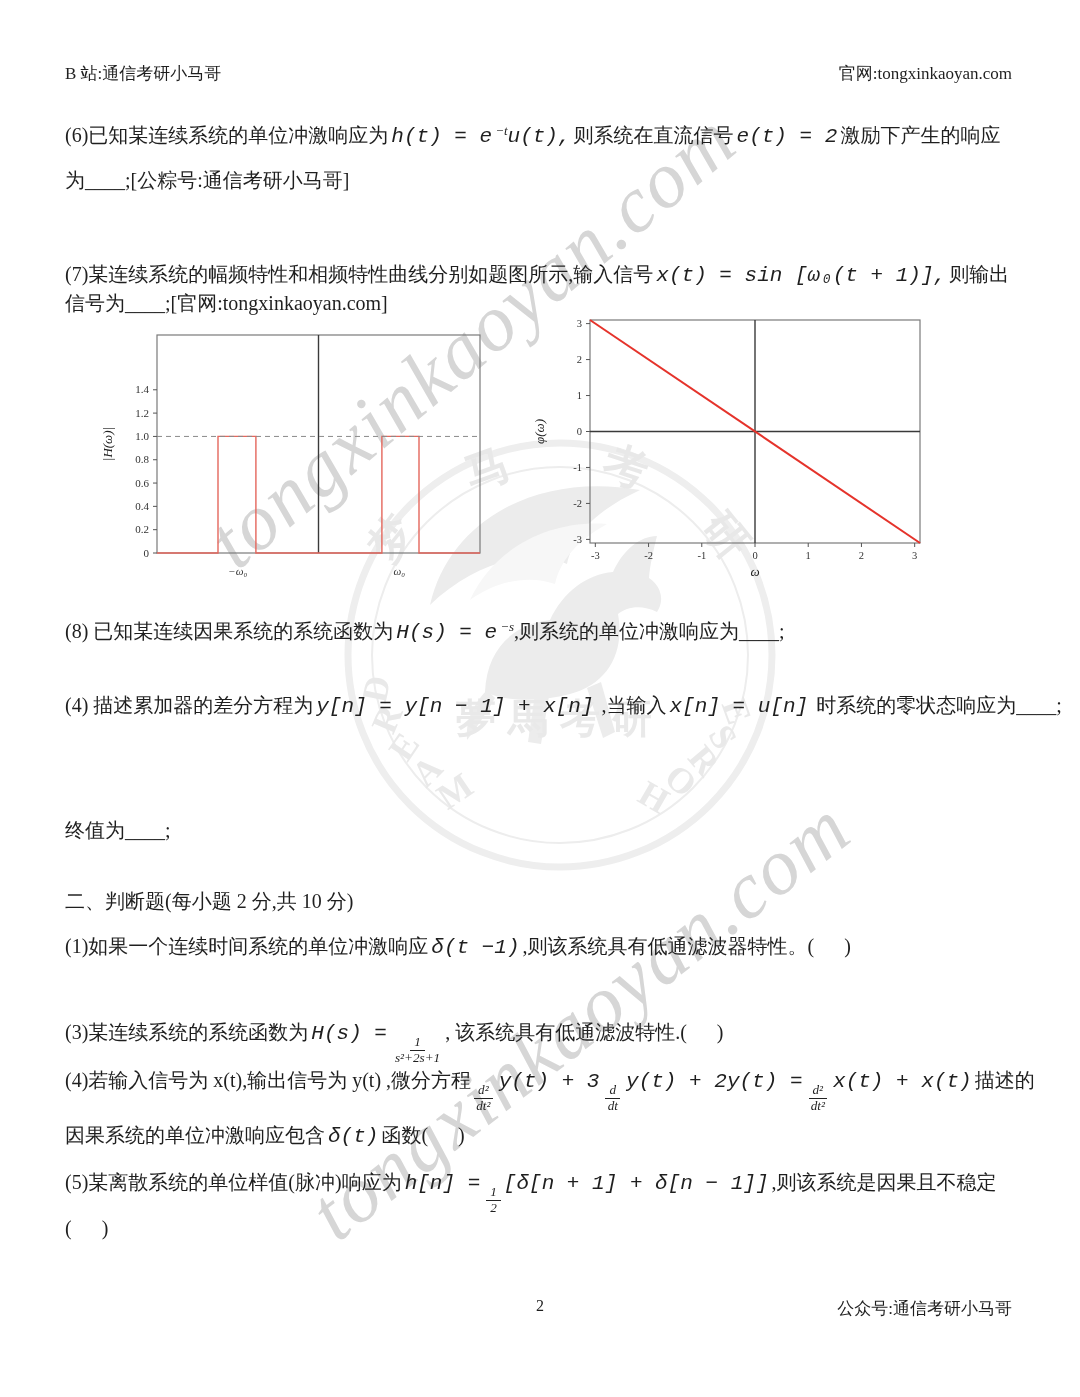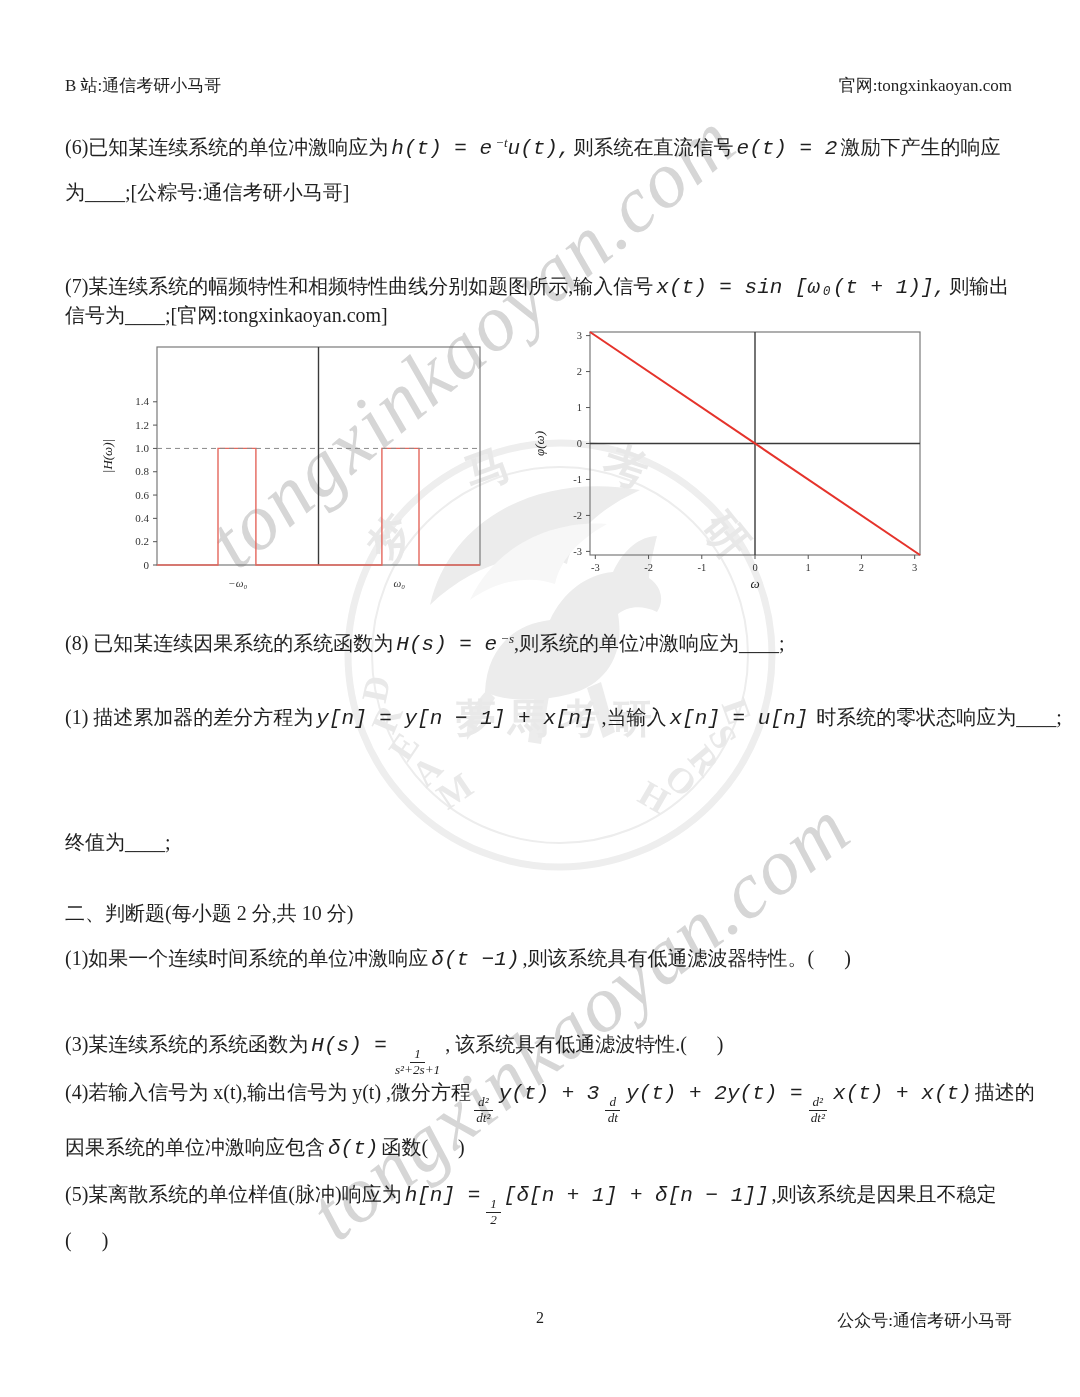--- a/index.html
+++ b/index.html
@@ -5,21 +5,21 @@
   html,body{margin:0;padding:0;}
   body{width:1080px;height:1397px;position:relative;background:#ffffff;overflow:hidden;
        font-family:"Liberation Serif","DejaVu Serif",serif;color:#1f1f1f;}
   
   #watermark-layer{position:absolute;inset:0;z-index:0;pointer-events:none;}
   .wm-diag{position:absolute;white-space:nowrap;font-family:"Liberation Serif","DejaVu Serif",serif;
            font-style:italic;color:#d6d6d6;letter-spacing:2px;}
   #wm1{left:472px;top:340px;font-size:80px;transform:translate(-50%,-50%) rotate(-40deg);}
   #wm2{left:580px;top:1020px;font-size:80px;transform:translate(-50%,-50%) rotate(-38deg);}
   
-  #content{position:absolute;inset:0;z-index:1;margin-top:12px;}
+  #content{position:absolute;inset:0;z-index:1;}
   .line{position:absolute;left:65px;width:960px;font-size:20px;line-height:1.5;white-space:nowrap;}
   .cn{font-family:Liberation Serif, serif;}
   .math{font-family:Liberation Mono, monospace;font-style:italic;font-size:21px;margin:0 3px;}
   sup.msup{font-size:13px;font-style:italic;font-family:"Liberation Serif",serif;vertical-align:7px;}
   .frac{display:inline-flex;flex-direction:column;align-items:center;vertical-align:-0.55em;
         line-height:1.12;font-size:0.66em;margin:0 3px;font-style:italic;font-family:"Liberation Serif",serif;}
   .frac .fnum{border-bottom:1.3px solid #222;padding:0 4px;}
   .frac .fden{padding:0 2px;}
   .hdr{position:absolute;top:62px;font-size:17px;}
   #hdr-left{left:65px;}
@@ -134,21 +134,21 @@
       <line x1="333.4516129032258" y1="243" x2="333.4516129032258" y2="247" stroke="#555" stroke-width="1"></line>
       <text x="333.4516129032258" y="259" text-anchor="middle" font-size="10.5" fill="#333" font-family="Liberation Serif, DejaVu Serif, serif" font-style="normal">2</text>
       <line x1="386.67741935483866" y1="243" x2="386.67741935483866" y2="247" stroke="#555" stroke-width="1"></line>
       <text x="386.67741935483866" y="259" text-anchor="middle" font-size="10.5" fill="#333" font-family="Liberation Serif, DejaVu Serif, serif" font-style="normal">3</text>
       <text x="16" y="131.5" text-anchor="middle" font-size="13" fill="#222" font-style="italic" font-family="Liberation Serif, DejaVu Serif, serif" transform="rotate(-90 16 131.5)">φ(ω)</text>
       <text x="227" y="276" text-anchor="middle" font-size="13" fill="#222" font-style="italic" font-family="Liberation Serif, DejaVu Serif, serif">ω</text>
     </svg>
 
   <p class="line" style="top:596px"><span class="cn">(8) 已知某连续因果系统的系统函数为</span><span class="math">H(s) = e</span><sup class="msup">−s</sup><span class="cn">,则系统的单位冲激响应为____;</span></p>
 
-  <p class="line" style="top:670px"><span class="cn">(1) 描述累加器的差分方程为</span><span class="math">y[n] = y[n − 1] + x[n]</span><span class="cn"> ,当输入</span><span class="math">x[n] = u[n]</span><span class="cn"> 时系统的零状态响应为____;</span></p>
+  <p class="line" style="top:670px"><span class="cn">(4) 描述累加器的差分方程为</span><span class="math">y[n] = y[n − 1] + x[n]</span><span class="cn"> ,当输入</span><span class="math">x[n] = u[n]</span><span class="cn"> 时系统的零状态响应为____;</span></p>
 
   <p class="line" style="top:795px"><span class="cn">终值为____;</span></p>
 
   <p class="line" style="top:866px"><span class="cn">二、判断题(每小题 2 分,共 10 分)</span></p>
 
   <p class="line" style="top:911px"><span class="cn">(1)如果一个连续时间系统的单位冲激响应</span><span class="math">δ(t −1)</span><span class="cn">,则该系统具有低通滤波器特性。(&nbsp;&nbsp;&nbsp;&nbsp;&nbsp;&nbsp;)</span></p>
 
 
   <p class="line" style="top:997px"><span class="cn">(3)某连续系统的系统函数为</span><span class="math">H(s) =</span><span class="frac">
         <span class="fnum">1</span>

